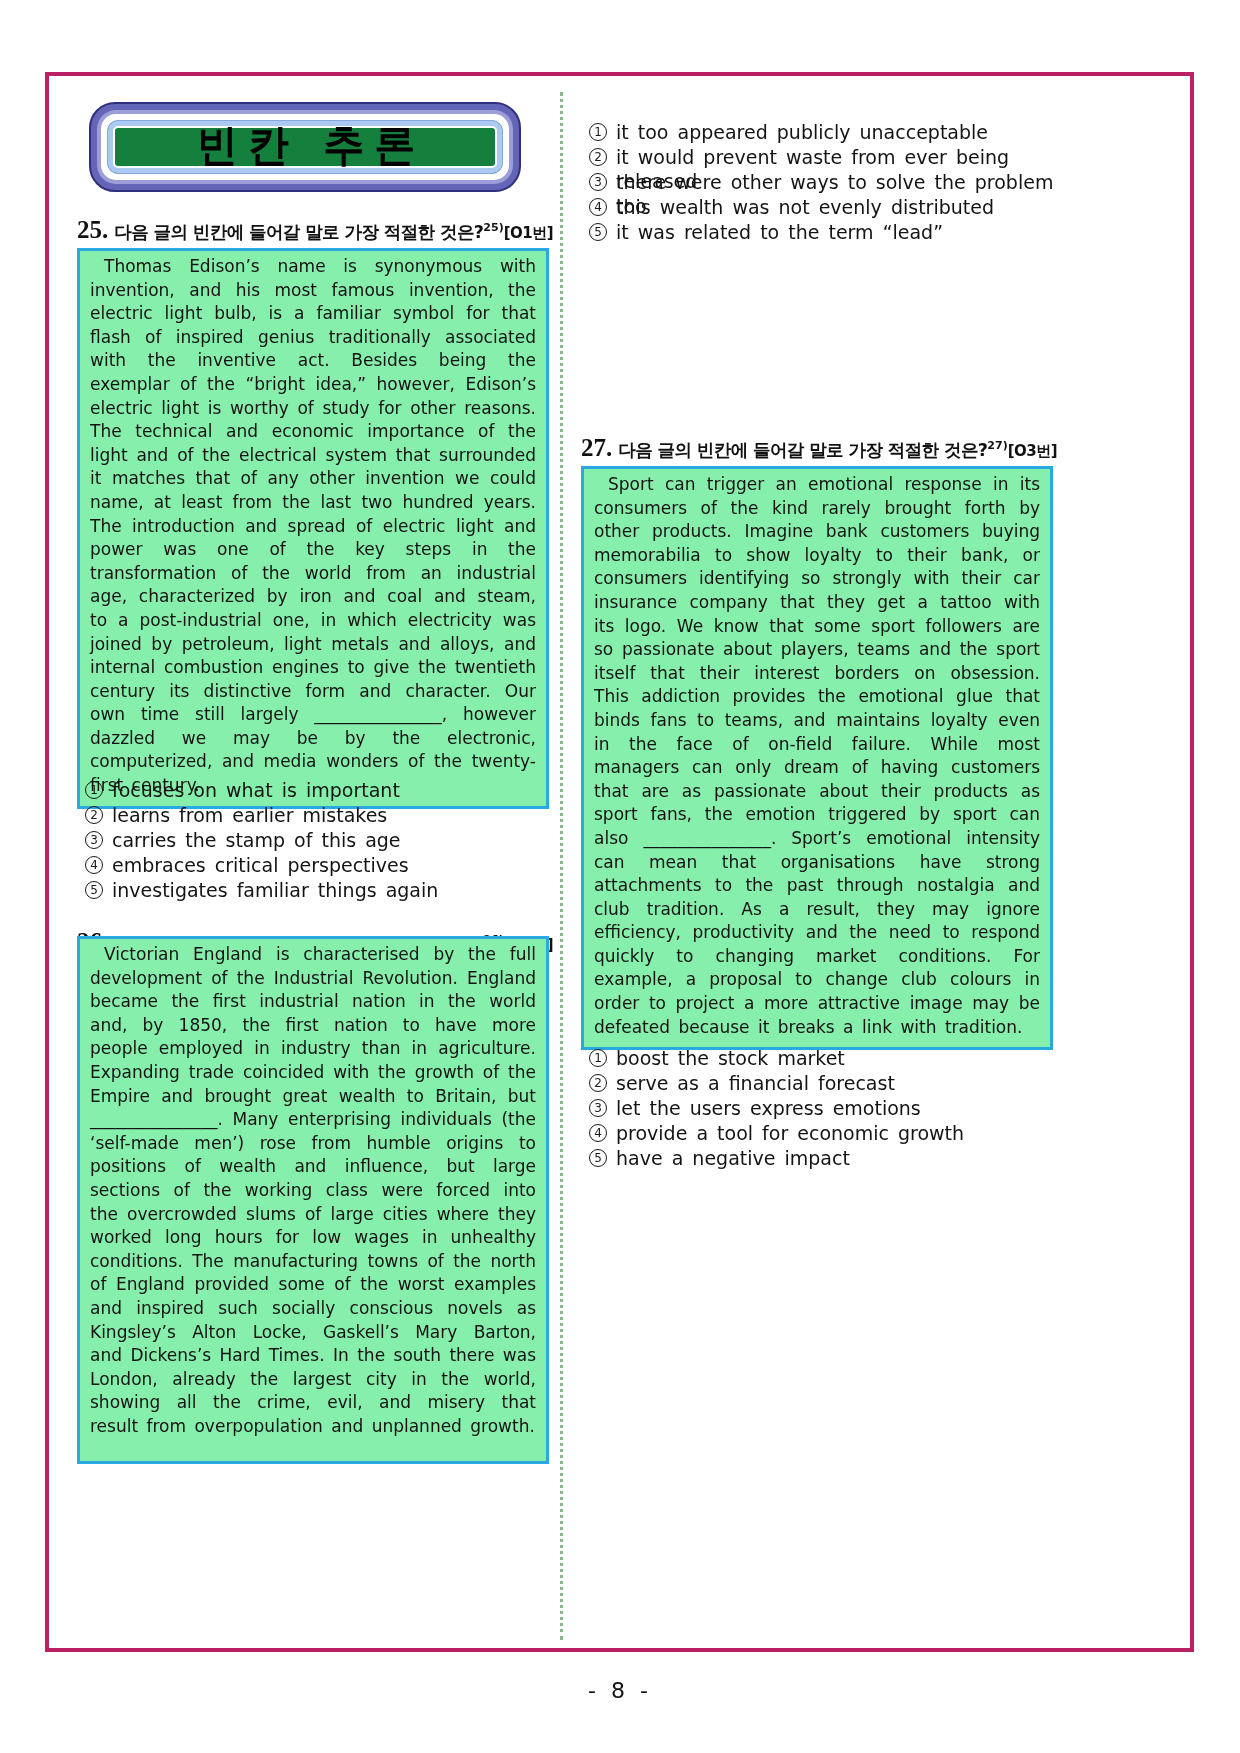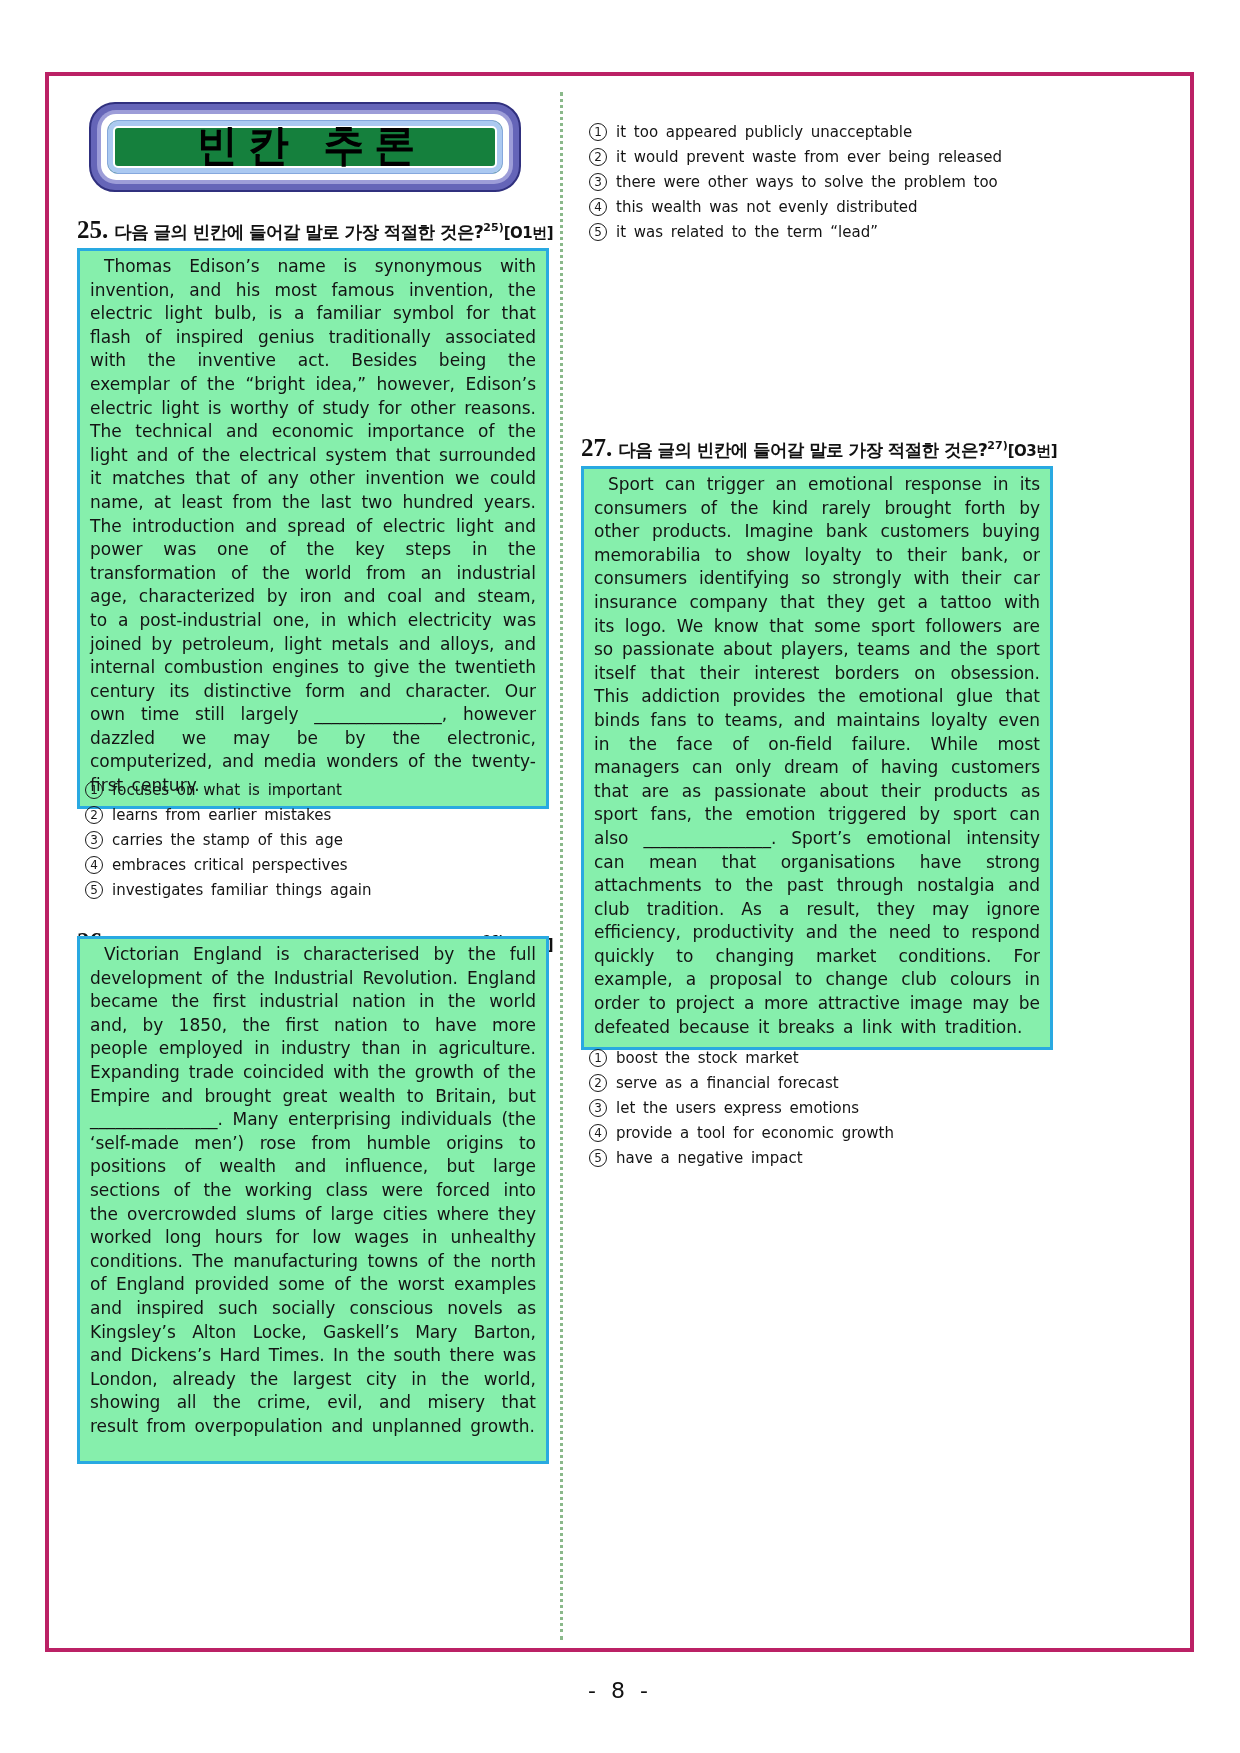--- a/index.html
+++ b/index.html
@@ -66,21 +66,21 @@
 
   
   .choices { position: absolute; }
   .choice { display: flex; align-items: flex-start; gap: 9px; height: 24.9px; }
   .cnum {
     flex: none; width: 18px; height: 18px; margin-top: 3px;
     border: 1.2px solid #1a1a1a; border-radius: 50%;
     display: inline-flex; align-items: center; justify-content: center;
     font-size: 12px; line-height: 1; color: #1a1a1a;
   }
-  .ctext { font-size: 15px; line-height: 24px; word-spacing: 3px; color: #141414; }
+  .ctext { font-size: 19px; line-height: 24px; word-spacing: 3px; color: #141414; }
 
   
   .footer {
     position: absolute; left: 0; top: 1678px; width: 100%;
     text-align: center; font-size: 22px; letter-spacing: 4px; color: #111;
   }
 </style>
 </head>
 <body>
 

